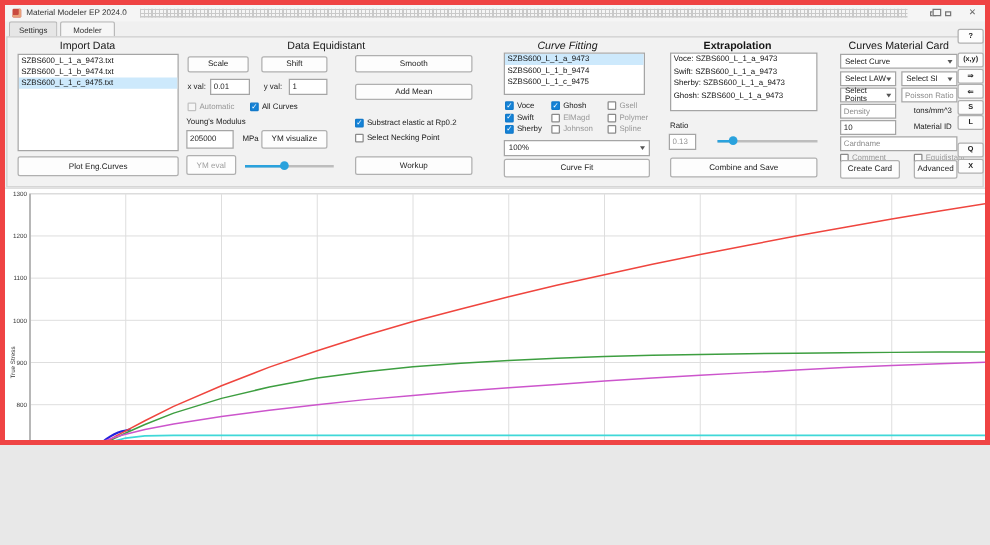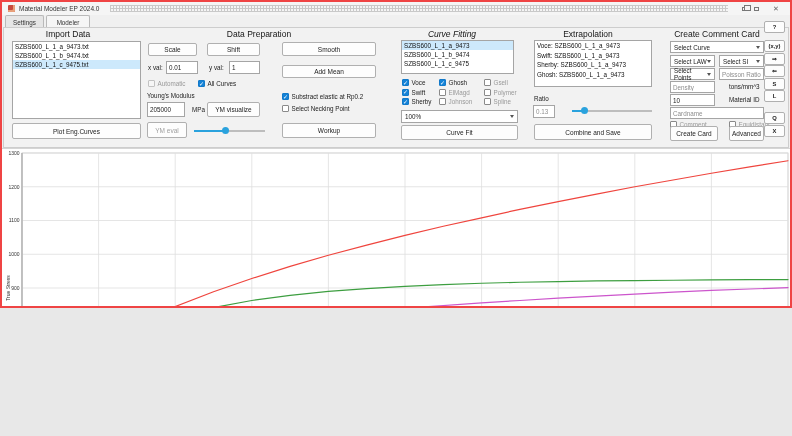--- a/index.html
+++ b/index.html
@@ -1,17 +1,17 @@
 <!DOCTYPE html>
 <html><head>
 <meta charset="utf-8">
 <style>
   * { margin:0; padding:0; box-sizing:border-box; }
   body { font-family:"Liberation Sans", sans-serif; background:#e8e8e8; }
-  .app { position:relative; width:792px; height:308px; background:#f0f0f0; border:2px solid #ef4444; overflow:hidden; }
+  .app { position:relative; width:792px; height:356px; background:#f0f0f0; border:4px solid #ef4444; overflow:hidden; }
 
   
   .titlebar { position:absolute; left:0; top:0; width:100%; height:13px; background:#f5f5f5; }
   .app-icon { position:absolute; left:6px; top:3px; width:7px; height:7px; background:#c94a3e; border-radius:1px; box-shadow:inset -2px -2px 0 #e8a07a; }
   .app-title { position:absolute; left:17px; top:3px; font-size:6.5px; color:#333; white-space:nowrap; }
   .gripper { position:absolute; left:108px; right:62px; top:3px; height:7px;
      background-image:repeating-linear-gradient(90deg,#c9c9c9 0 1px,transparent 1px 3px),
                       repeating-linear-gradient(0deg,#c9c9c9 0 1px,transparent 1px 3px); }
   .winbtn { position:absolute; top:2px; width:10px; height:9px; display:flex; align-items:center; justify-content:center; color:#666; }
   .wb-box { width:5px; height:4px; border:1px solid #777; background:#f5f5f5; position:relative; }
@@ -84,24 +84,24 @@
   <div class="tab" style="left:3px; width:39px;">
     <span>Settings</span>
   </div>
   <div class="tab active" style="left:44px; width:44px;">
     <span>Modeler</span>
   </div>
 
   <div class="panel"></div>
 
   <div class="header" style="left:16px;  top:27px; width:100px;">Import Data</div>
-  <div class="header" style="left:197px; top:27px; width:120px;">Data Preparation</div>
+  <div class="header" style="left:197px; top:27px; width:120px;">Data Equidistant</div>
   <div class="header" style="left:390px; top:27px; width:120px;font-style:italic;">Curve Fitting</div>
-  <div class="header" style="left:526px; top:27px; width:120px;">Extrapolation</div>
-  <div class="header" style="left:655px; top:27px; width:120px;">Create Comment Card</div>
+  <div class="header" style="left:526px; top:27px; width:120px;font-weight:bold;">Extrapolation</div>
+  <div class="header" style="left:655px; top:27px; width:120px;">Curves Material Card</div>
 
   <div class="listbox" style="left:10px; top:39px; width:129px; height:78px;" id="import-list">
       <div class="list-item">SZBS600_L_1_a_9473.txt</div>
       <div class="list-item">SZBS600_L_1_b_9474.txt</div>
       <div class="list-item selected">SZBS600_L_1_c_9475.txt</div>
     </div>
   <div class="btn" style="left:10px; top:121px; width:129px; height:16px;">Plot Eng.Curves</div>
 
   <div class="btn" style="left:146px; top:41px; width:49px; height:13px;">Scale</div>
   <div class="btn" style="left:205px; top:41px; width:53px; height:13px;">Shift</div>

